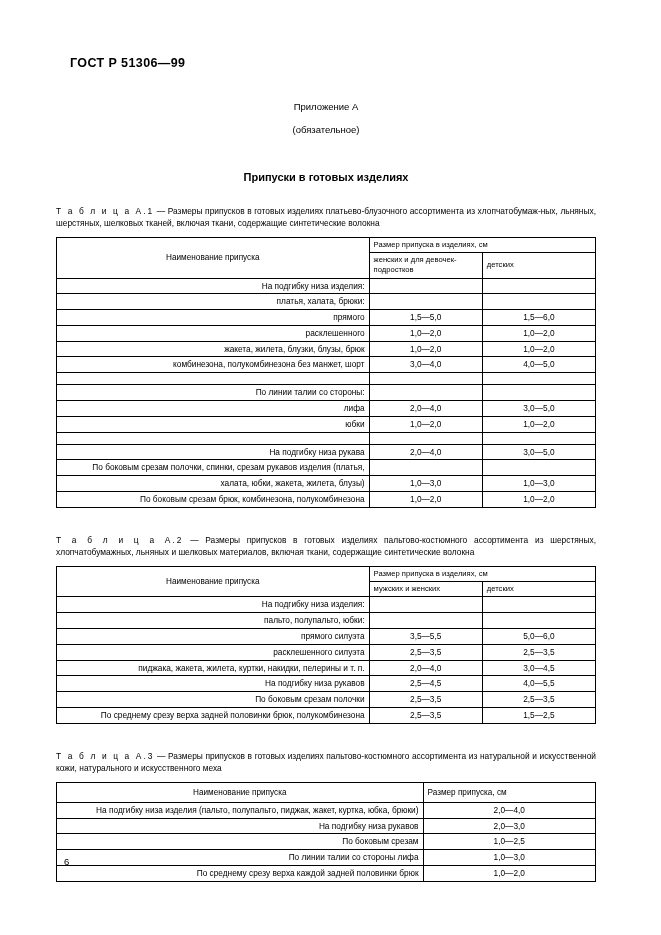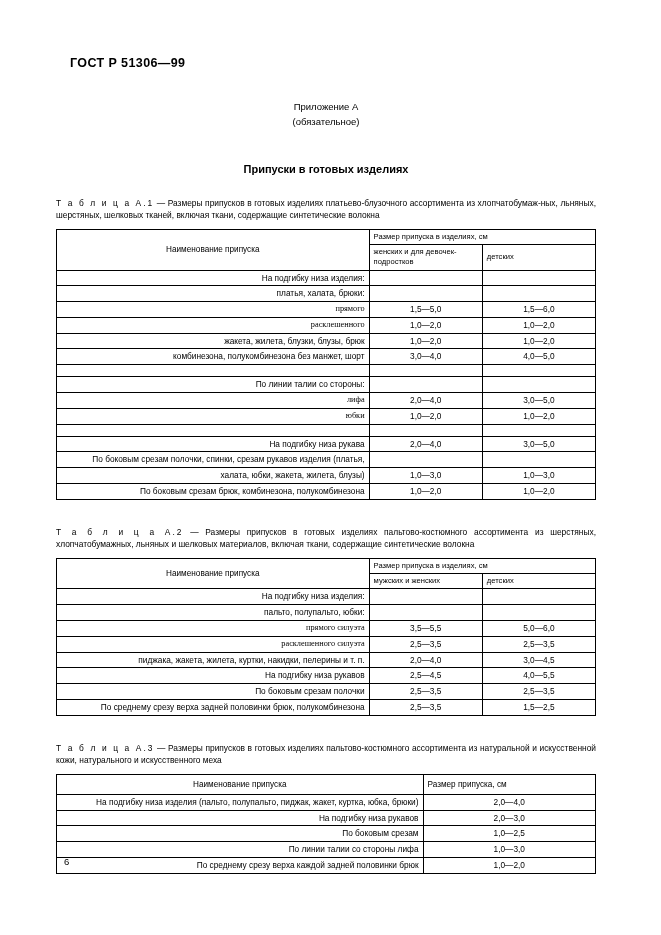--- a/index.html
+++ b/index.html
@@ -28,21 +28,21 @@
     font-weight: bold;
     letter-spacing: 0.4px;
     margin: 0 0 30px 14px;
   }
   .annex-block {
     text-align: center;
     font-size: 9.5px;
     line-height: 1.45;
     margin: 0 0 34px 0;
   }
-  .annex-block div { margin: 1px; }
+  .annex-block div { margin: 9px; }
   .section-title {
     text-align: center;
     font-size: 11px;
     font-weight: bold;
     margin: 0 0 22px 0;
   }
   .table-caption {
     font-size: 8.4px;
     line-height: 1.5;
     margin: 0 0 7px 0;
@@ -73,21 +73,21 @@
     text-align: center;
     font-size: 8.2px;
   }
   .cell-text {
     text-align: right;
     padding-left: 8px;
   }
   .cell-num {
     text-align: center;
   }
-  .indent2 { padding-left: 38px; font-family: Liberation Serif, serif; }
+  .indent2 { padding-left: 38px; }
   .body-rows td {
     border-left: 1px solid #000;
     border-right: 1px solid #000;
     border-top: none;
     border-bottom: none;
     padding: 1.5px 4px;
     line-height: 1.3;
   }
   .body-rows tr:first-child td { border-top: none; }
   .spacer-row td { height: 7px; }

